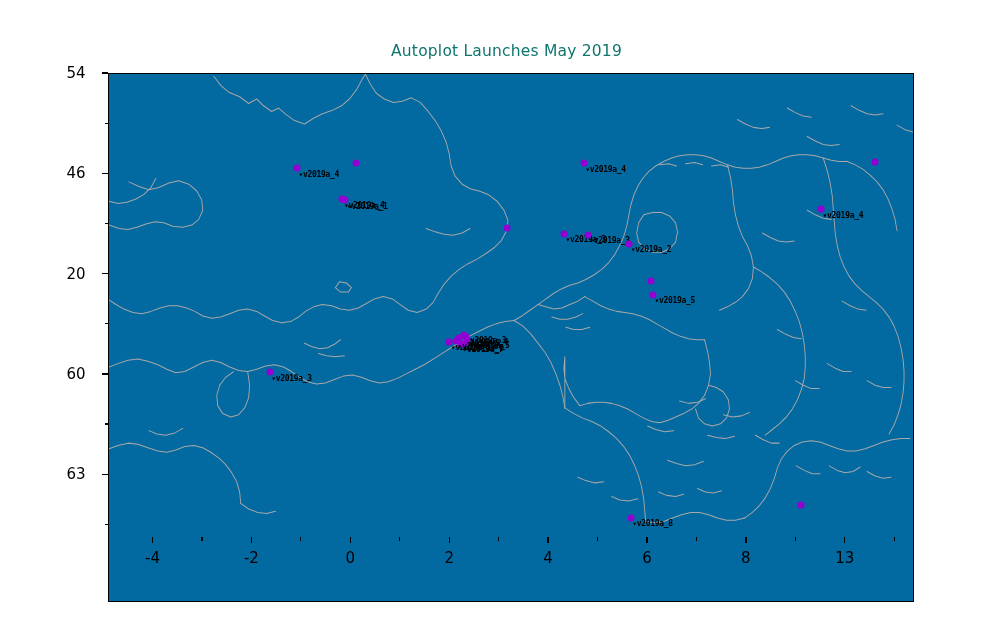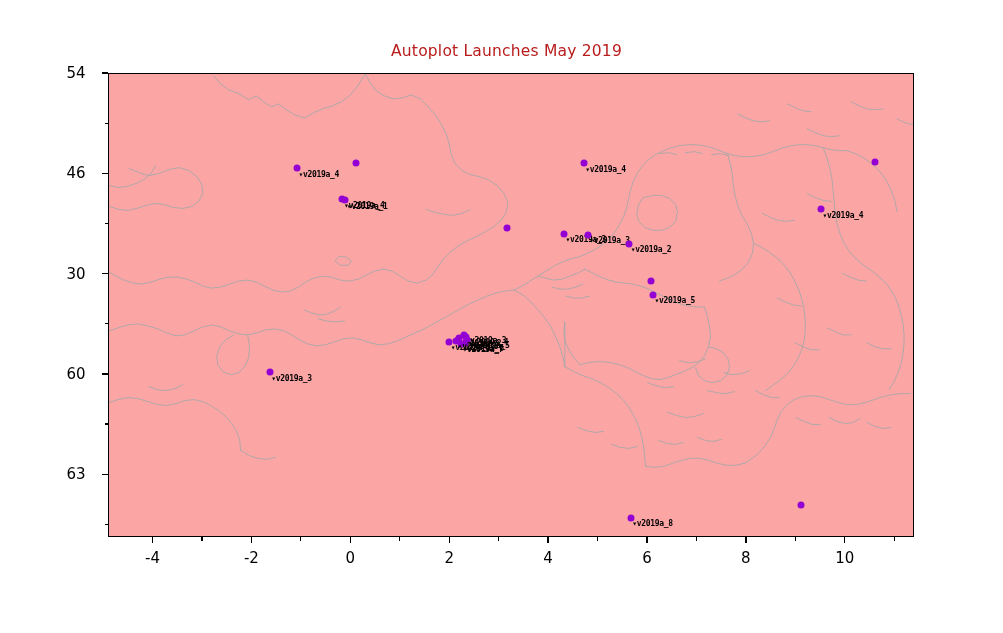--- a/index.html
+++ b/index.html
@@ -24,40 +24,40 @@
   }
 
   
   #chart-title {
     position: absolute;
     left: 0;
     top: 42px;
     width: 1003px;
     text-align: center;
     font-size: 15.5px;
-    color: #b91c1c;
+    color: #0f766e;
     font-family: "DejaVu Sans", sans-serif;
     letter-spacing: 0.2px;
   }
   
   #chart-title-inner {
     display: inline-block;
     transform: translateX(5px);
   }
 
   
   #axes {
     position: absolute;
     left: 108px;
     top: 73px;
     width: 806px;
-    height: 464px;
+    height: 529px;
     border: 1.3px solid #000000;
     box-sizing: border-box;
-    background: #fca5a5;
+    background: #0369a1;
     overflow: hidden;
   }
 
   #map-layer, #points-layer {
     position: absolute;
     left: 0; top: 0;
     width: 100%;
     height: 100%;
   }
 
@@ -318,35 +318,35 @@
       <div class="ticklabel ticklabel-x" style="left: 350.294px; top: 549px;">0</div>
       <div class="tick tick-x" style="left: 448.54px; top: 537px;"></div>
       <div class="ticklabel ticklabel-x" style="left: 449.19px; top: 549px;">2</div>
       <div class="tick tick-x" style="left: 547.436px; top: 537px;"></div>
       <div class="ticklabel ticklabel-x" style="left: 548.086px; top: 549px;">4</div>
       <div class="tick tick-x" style="left: 646.332px; top: 537px;"></div>
       <div class="ticklabel ticklabel-x" style="left: 646.982px; top: 549px;">6</div>
       <div class="tick tick-x" style="left: 745.227px; top: 537px;"></div>
       <div class="ticklabel ticklabel-x" style="left: 745.877px; top: 549px;">8</div>
       <div class="tick tick-x" style="left: 844.123px; top: 537px;"></div>
-      <div class="ticklabel ticklabel-x" style="left: 844.773px; top: 549px;">10</div>
+      <div class="ticklabel ticklabel-x" style="left: 844.773px; top: 549px;">13</div>
       <div class="tick tick-x minor" style="left: 201.301px; top: 537px;"></div>
       <div class="tick tick-x minor" style="left: 300.197px; top: 537px;"></div>
       <div class="tick tick-x minor" style="left: 399.092px; top: 537px;"></div>
       <div class="tick tick-x minor" style="left: 497.988px; top: 537px;"></div>
       <div class="tick tick-x minor" style="left: 596.884px; top: 537px;"></div>
       <div class="tick tick-x minor" style="left: 695.779px; top: 537px;"></div>
       <div class="tick tick-x minor" style="left: 794.675px; top: 537px;"></div>
       <div class="tick tick-x minor" style="left: 893.571px; top: 537px;"></div>
       <div class="tick tick-y" style="top: 473.647px; left: 102px;"></div>
       <div class="ticklabel ticklabel-y" style="top: 474.297px; left: 58px; width: 36px;">63</div>
       <div class="tick tick-y" style="top: 373.323px; left: 102px;"></div>
       <div class="ticklabel ticklabel-y" style="top: 373.973px; left: 58px; width: 36px;">60</div>
       <div class="tick tick-y" style="top: 272.999px; left: 102px;"></div>
-      <div class="ticklabel ticklabel-y" style="top: 273.649px; left: 58px; width: 36px;">30</div>
+      <div class="ticklabel ticklabel-y" style="top: 273.649px; left: 58px; width: 36px;">20</div>
       <div class="tick tick-y" style="top: 172.674px; left: 102px;"></div>
       <div class="ticklabel ticklabel-y" style="top: 173.324px; left: 58px; width: 36px;">46</div>
       <div class="tick tick-y" style="top: 72.35px; left: 102px;"></div>
       <div class="ticklabel ticklabel-y" style="top: 73px; left: 58px; width: 36px;">54</div>
       <div class="tick tick-y minor" style="top: 523.809px; left: 104.5px;"></div>
       <div class="tick tick-y minor" style="top: 423.485px; left: 104.5px;"></div>
       <div class="tick tick-y minor" style="top: 323.161px; left: 104.5px;"></div>
       <div class="tick tick-y minor" style="top: 222.836px; left: 104.5px;"></div>
       <div class="tick tick-y minor" style="top: 122.512px; left: 104.5px;"></div>
     </div>

